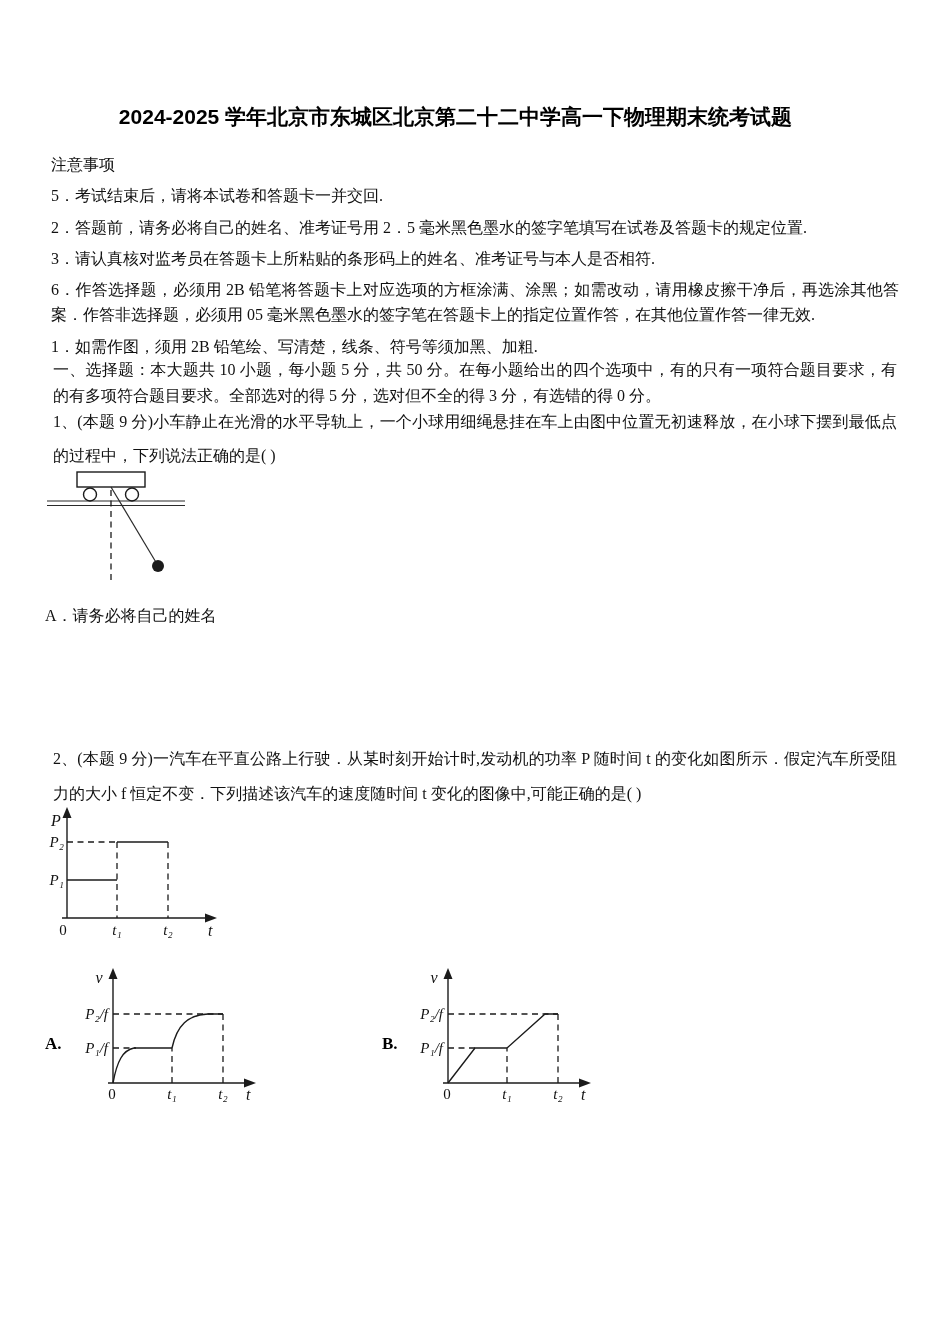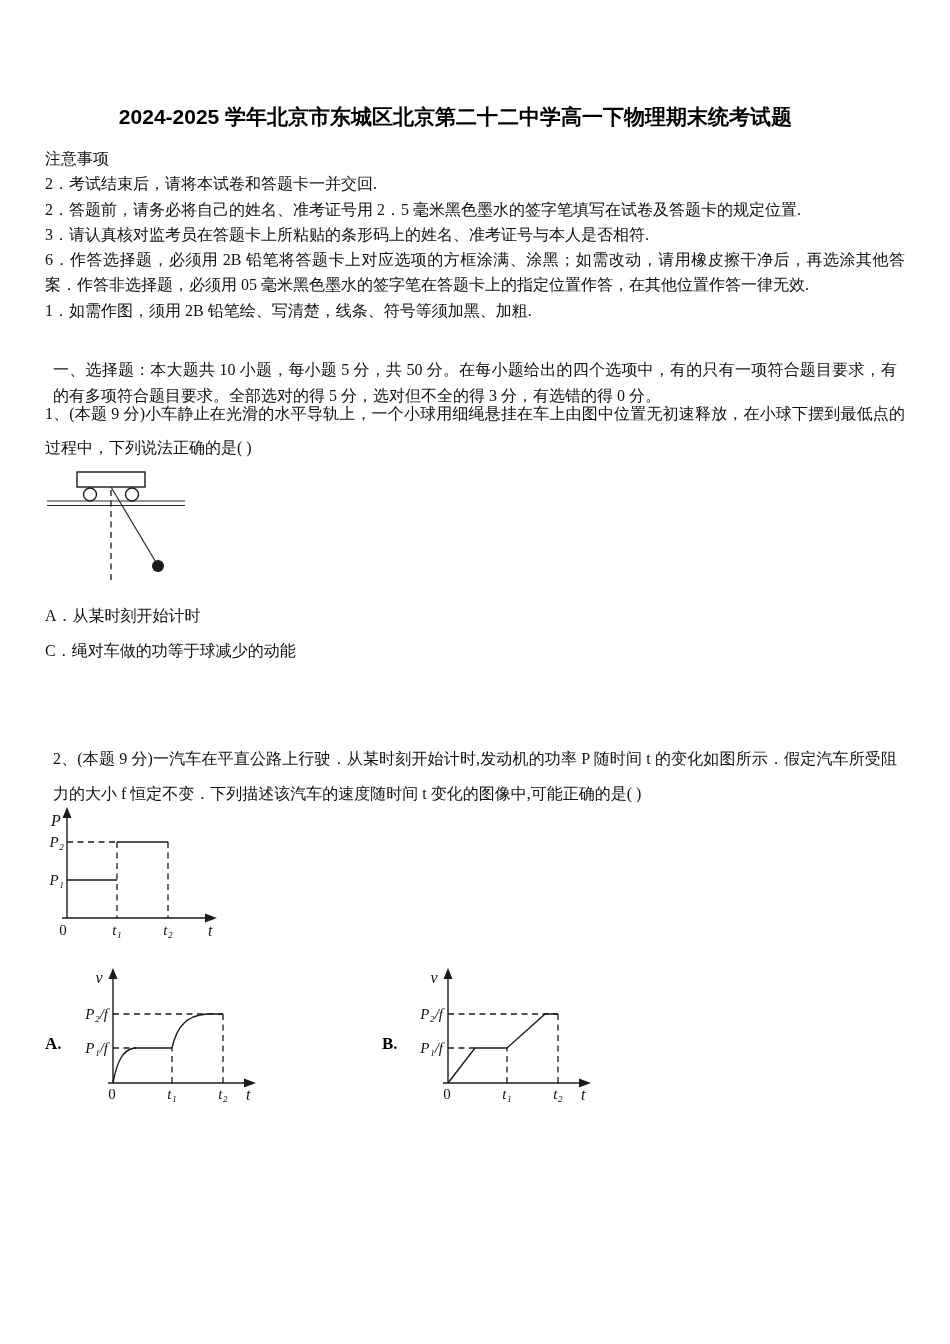--- a/index.html
+++ b/index.html
@@ -2,25 +2,25 @@
 <html><head>
 <meta charset="utf-8">
 <style>
   html,body{margin:0;padding:0;background:#ffffff;}
   .page{position:relative;width:911px;height:1344px;background:#ffffff;color:#111;
         font-family:"Liberation Serif","DejaVu Serif",serif;overflow:hidden;}
   .title{position:absolute;top:103px;left:0;width:100%;text-align:center;margin:0;
          font-family:"Liberation Sans","DejaVu Sans",sans-serif;font-weight:bold;font-size:21px;color:#000;}
   .block{position:absolute;left:45px;width:860px;}
   .notice{top:146px;font-size:16px;line-height:25.3px;}
-  .notice p{margin:0;text-align:justify;}
+  .notice p{margin:6px;text-align:justify;}
   .sec{top:349px;font-size:16px;line-height:25.5px;}
   .sec p{margin:8px;text-align:justify;}
   .q1{top:397px;font-size:16px;line-height:34px;}
-  .q1 p{margin:0;text-align:justify;}
+  .q1 p{margin:8px;text-align:justify;}
   .opts{top:599px;font-size:16px;line-height:34.6px;}
   .opts p{margin:0;}
   .q2{top:733px;font-size:16px;line-height:35px;}
   .q2 p{margin:8px;text-align:justify;}
   .fig-cart{position:absolute;left:45px;top:463px;}
   .fig-pt{position:absolute;left:45px;top:806px;}
   .fig-row{position:absolute;left:45px;top:966px;display:flex;align-items:flex-start;}
   .opt-label{font-weight:bold;font-size:17px;margin-top:68px;width:25px;flex:0 0 auto;color:#000;}
   .opt-label.b{margin-left:117px;width:23px;}
   svg{display:block;}
@@ -35,21 +35,21 @@
 </style>
 </head>
 <body>
 
 <div class="page">
 
   <h1 class="title">2024-2025 学年北京市东城区北京第二十二中学高一下物理期末统考试题</h1>
 
   <div class="block notice">
     <p>注意事项</p>
-    <p>2．考试结束后，请将本试卷和答题卡一并交回.</p>
+    <p>5．考试结束后，请将本试卷和答题卡一并交回.</p>
     <p>2．答题前，请务必将自己的姓名、准考证号用 2．5 毫米黑色墨水的签字笔填写在试卷及答题卡的规定位置.</p>
     <p>3．请认真核对监考员在答题卡上所粘贴的条形码上的姓名、准考证号与本人是否相符.</p>
     <p>6．作答选择题，必须用 2B 铅笔将答题卡上对应选项的方框涂满、涂黑；如需改动，请用橡皮擦干净后，再选涂其他答案．作答非选择题，必须用 05 毫米黑色墨水的签字笔在答题卡上的指定位置作答，在其他位置作答一律无效.</p>
     <p>1．如需作图，须用 2B 铅笔绘、写清楚，线条、符号等须加黑、加粗.</p>
   </div>
 
   <div class="block sec">
     <p>一、选择题：本大题共 10 小题，每小题 5 分，共 50 分。在每小题给出的四个选项中，有的只有一项符合题目要求，有的有多项符合题目要求。全部选对的得 5 分，选对但不全的得 3 分，有选错的得 0 分。</p>
   </div>
 
@@ -64,22 +64,21 @@
     </g>
     <rect class="stroke" x="32" y="9" width="68" height="15" fill="#ffffff"></rect>
     <circle class="stroke" cx="45" cy="31.5" r="6.5" fill="#ffffff"></circle>
     <circle class="stroke" cx="87" cy="31.5" r="6.5" fill="#ffffff"></circle>
     <line class="dash" x1="66" y1="27" x2="66" y2="118"></line>
     <line class="thin" x1="66" y1="24" x2="112" y2="101"></line>
     <circle class="fill" cx="113" cy="103" r="6"></circle>
   </svg>
 
   <div class="block opts">
-    <p>A．从某时刻开始计时</p>
-    <p>C．绳对车做的功等于球减少的动能</p>
+    <p>A．请务必将自己的姓名</p>
   </div>
 
   <div class="block q2">
     <p>2、(本题 9 分)一汽车在平直公路上行驶．从某时刻开始计时,发动机的功率 P 随时间 t 的变化如图所示．假定汽车所受阻力的大小 f 恒定不变．下列描述该汽车的速度随时间 t 变化的图像中,可能正确的是(  )</p>
   </div>
 
   <svg class="fig-pt" width="195" height="145" viewBox="0 0 195 145">
     <line class="stroke" x1="22" y1="9" x2="22" y2="112"></line>
     <polygon class="fill" points="22,1 17.5,12 26.5,12"></polygon>
     <line class="stroke" x1="17" y1="112" x2="166" y2="112"></line>

